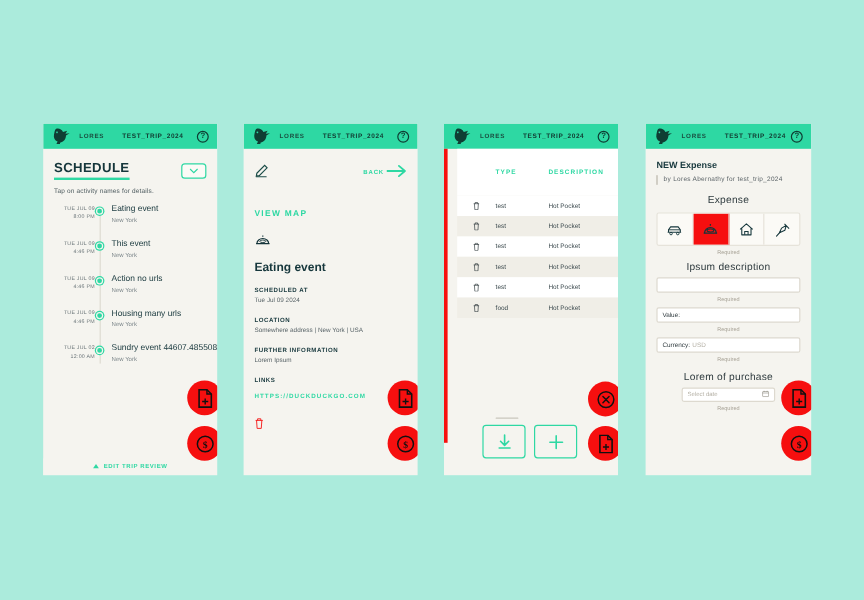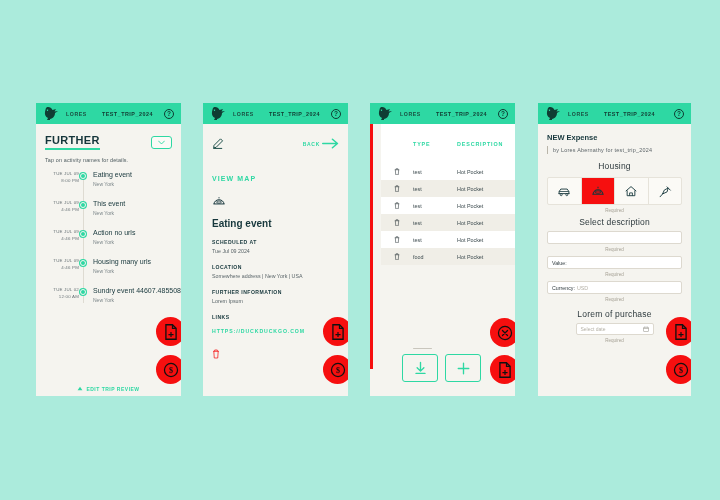--- a/index.html
+++ b/index.html
@@ -15,21 +15,21 @@
     position: absolute;
     top: 103px;
     width: 145px;
     height: 293px;
     background: #F5F4EF;
     overflow: hidden;
   }
   #phone1 { left: 36px; }
   #phone2 { left: 203px; }
   #phone3 { left: 370px; }
-  #phone4 { left: 538px; width: 153px; }
+  #phone4 { left: 538px; width: 138px; }
 
   
   .topbar {
     height: 21px;
     background: #2ED8A3;
     display: flex;
     align-items: center;
     padding: 0 7px;
     gap: 6px;
     position: relative;
@@ -226,21 +226,21 @@
         <svg viewBox="0 0 34 30">
             <path d="M7 3 C11 1 17 3 19 8 L26 6 L23 11 L30 10 L24 14 C24 20 20 25 14 26 L14 28 L8 28 L10 24 C5 22 3 17 4 12 C5 8 5 5 7 3 Z M9 7 a1.4 1.4 0 1 0 .01 0" fill="#0f3d33"></path>
           </svg>
       </span>
       <span class="brand">LORES</span>
       <span class="tripname">TEST_TRIP_2024</span>
       <span class="help-icon">?</span>
     </div>
     <div class="body">
       <div class="sched-head">
-        <div class="sched-title">FURTHER</div>
+        <div class="sched-title">SCHEDULE</div>
         <div class="chev-box">
           <svg viewBox="0 0 12 8">
               <path d="M1 1.5 L6 6.5 L11 1.5" fill="none" stroke="#2ED8A3" stroke-width="1.6" stroke-linecap="round"></path>
             </svg>
         </div>
       </div>
       <div class="sched-sub">Tap on activity names for details.</div>
 
       <div class="timeline">
         <div class="ev">
@@ -517,21 +517,21 @@
       </span>
       <span class="brand">LORES</span>
       <span class="tripname">TEST_TRIP_2024</span>
       <span class="help-icon">?</span>
     </div>
 
     <div class="p4">
       <div class="ne-title">NEW Expense</div>
       <div class="ne-byline">by Lores Abernathy for test_trip_2024</div>
 
-      <div class="ne-h">Housing</div>
+      <div class="ne-h">Expense</div>
       <div class="cat-row">
         <div class="cat">
           <svg viewBox="0 0 20 18">
               <path d="M2 12 h16 M3 12 v-3 l2.5 -3.5 h9 L17 9 v3" fill="none" stroke="#16373c" stroke-width="1.3" stroke-linejoin="round"></path>
               <path d="M3 9 h14" stroke="#16373c" stroke-width="1.1"></path>
               <circle cx="6" cy="13.5" r="1.5" fill="none" stroke="#16373c" stroke-width="1.1"></circle>
               <circle cx="14" cy="13.5" r="1.5" fill="none" stroke="#16373c" stroke-width="1.1"></circle>
             </svg>
         </div>
         <div class="cat sel">
@@ -550,21 +550,21 @@
         </div>
         <div class="cat">
           <svg viewBox="0 0 20 18">
               <path d="M12.5 2 L18 7.5 M14.5 4 L9 7 L6.5 12.5 L13 9.5 Z" fill="none" stroke="#16373c" stroke-width="1.3" stroke-linejoin="round"></path>
               <path d="M7.5 11.5 L3 16.5" stroke="#16373c" stroke-width="1.3" stroke-linecap="round"></path>
             </svg>
         </div>
       </div>
       <div class="req">Required</div>
 
-      <div class="ne-h2">Select description</div>
+      <div class="ne-h2">Ipsum description</div>
       <div class="field">
         <span></span>
       </div>
       <div class="req">Required</div>
 
       <div class="field">
         <span>Value:</span>
       </div>
       <div class="req">Required</div>
 

